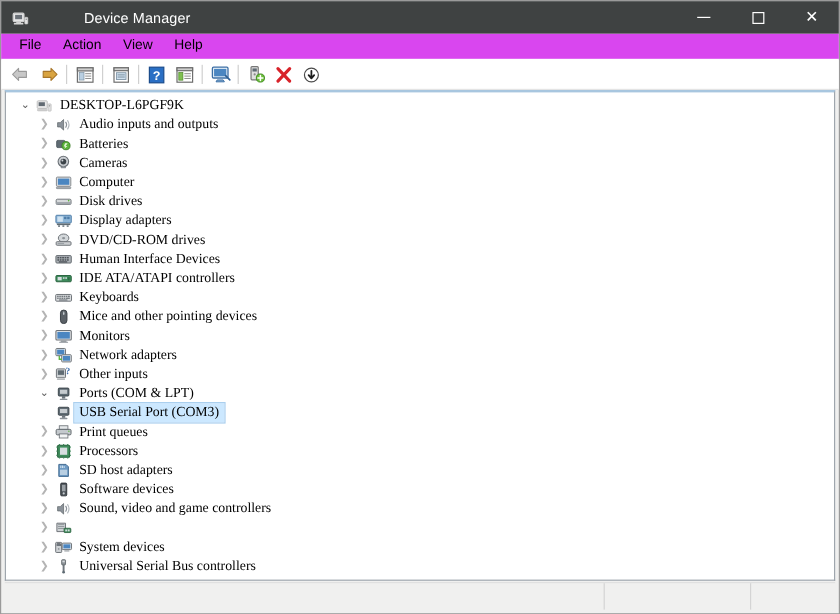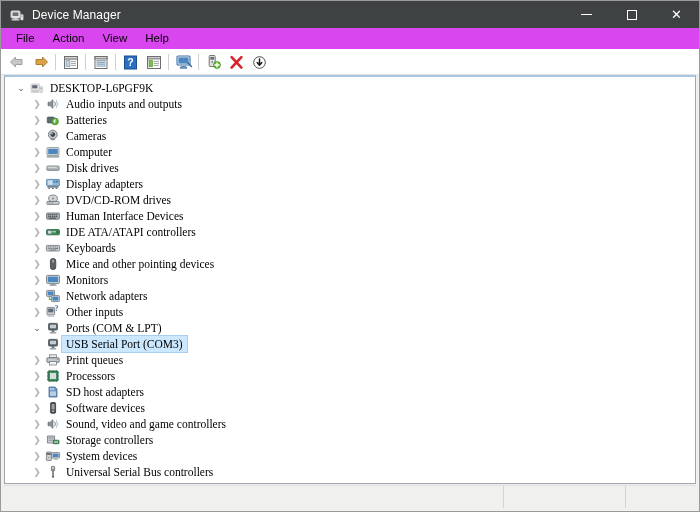--- a/index.html
+++ b/index.html
@@ -40,20 +40,21 @@
     margin-left: 8px;
     margin-right: 7px;
     flex: 0 0 auto;
     position: relative;
   }
   .title-text {
     color: #ffffff;
     font-size: 12px;
     letter-spacing: 0.1px;
     white-space: nowrap;
+    margin-left: 38px;
   }
   .winbtns {
     margin-left: auto;
     display: flex;
     height: 27px;
   }
   .winbtn {
     width: 45px;
     height: 27px;
     display: flex;
@@ -685,21 +686,20 @@
         <span class="chev">❯</span>
         <span class="ico">
           <svg width="16" height="16" viewBox="0 0 16 16">
             <path d="M2.4 4 L9.6 4 L9.6 11 L2.4 11 Z" fill="#cfd3d6" stroke="#6c7176" stroke-width="0.8"></path>
             <path d="M3.4 5.2 L8.6 5.2 M3.4 6.8 L8.6 6.8 M3.4 8.4 L8.6 8.4" stroke="#8d9398" stroke-width="0.8"></path>
             <rect x="8.4" y="8.2" width="5.6" height="3.6" rx="0.6" fill="#3f8c5c" stroke="#27603d" stroke-width="0.7"></rect>
             <rect x="9.4" y="9.2" width="1.4" height="1.6" fill="#d7dde0"></rect>
             <rect x="11.4" y="9.2" width="1.6" height="1.6" fill="#d7dde0"></rect>
           </svg>
         </span>
-        <span class="label">Storage controllers</span>
       </div>
 
       <div class="row indent1">
         <span class="chev">❯</span>
         <span class="ico">
           <svg width="16" height="16" viewBox="0 0 16 16">
             <rect x="1.4" y="4" width="5" height="8.4" rx="0.6" fill="#cfd3d6" stroke="#6c7176" stroke-width="0.8"></rect>
             <rect x="2.4" y="5" width="3" height="2" fill="#6f7madd"></rect>
             <rect x="2.4" y="5" width="3" height="2" fill="#6f767d"></rect>
             <circle cx="3.9" cy="9.4" r="0.7" fill="#8d9398"></circle>

